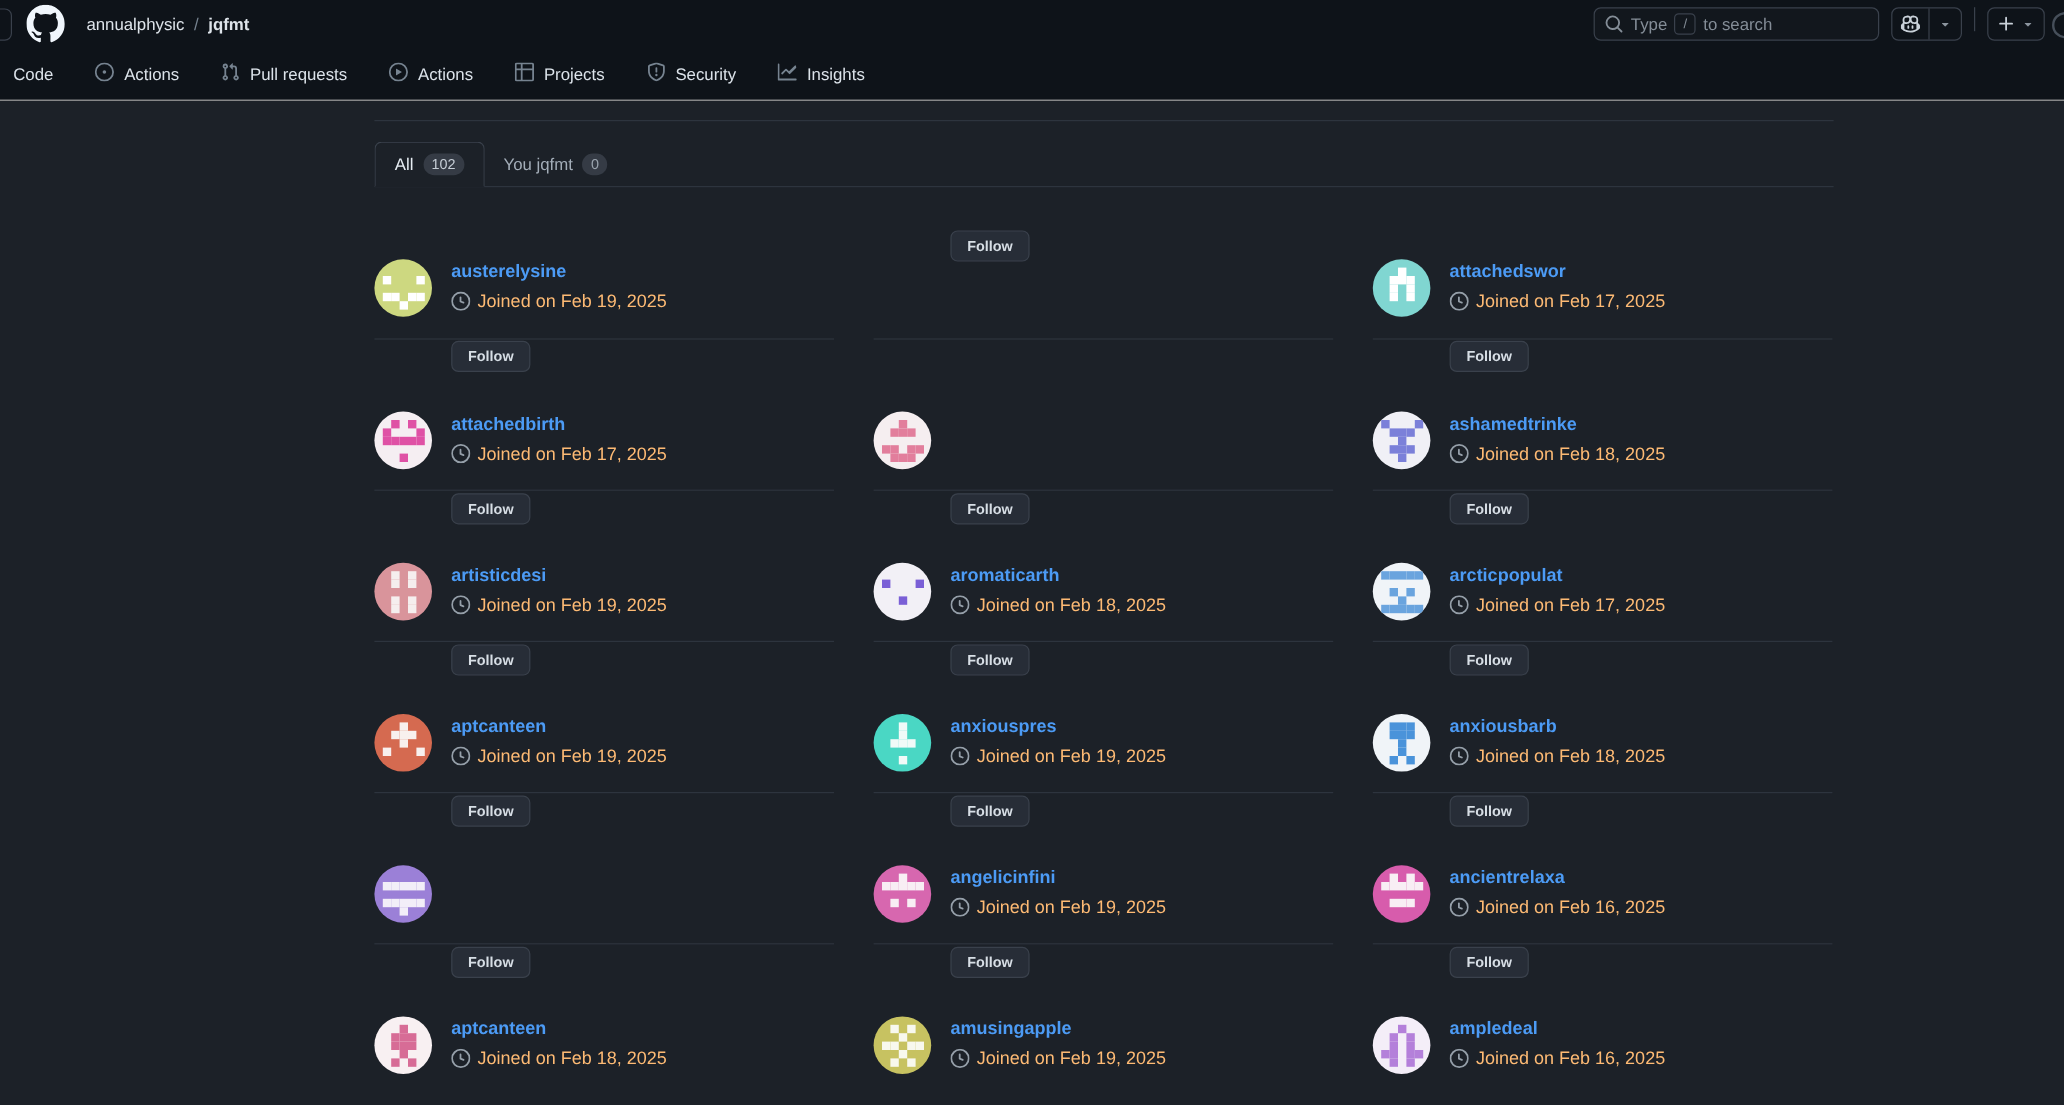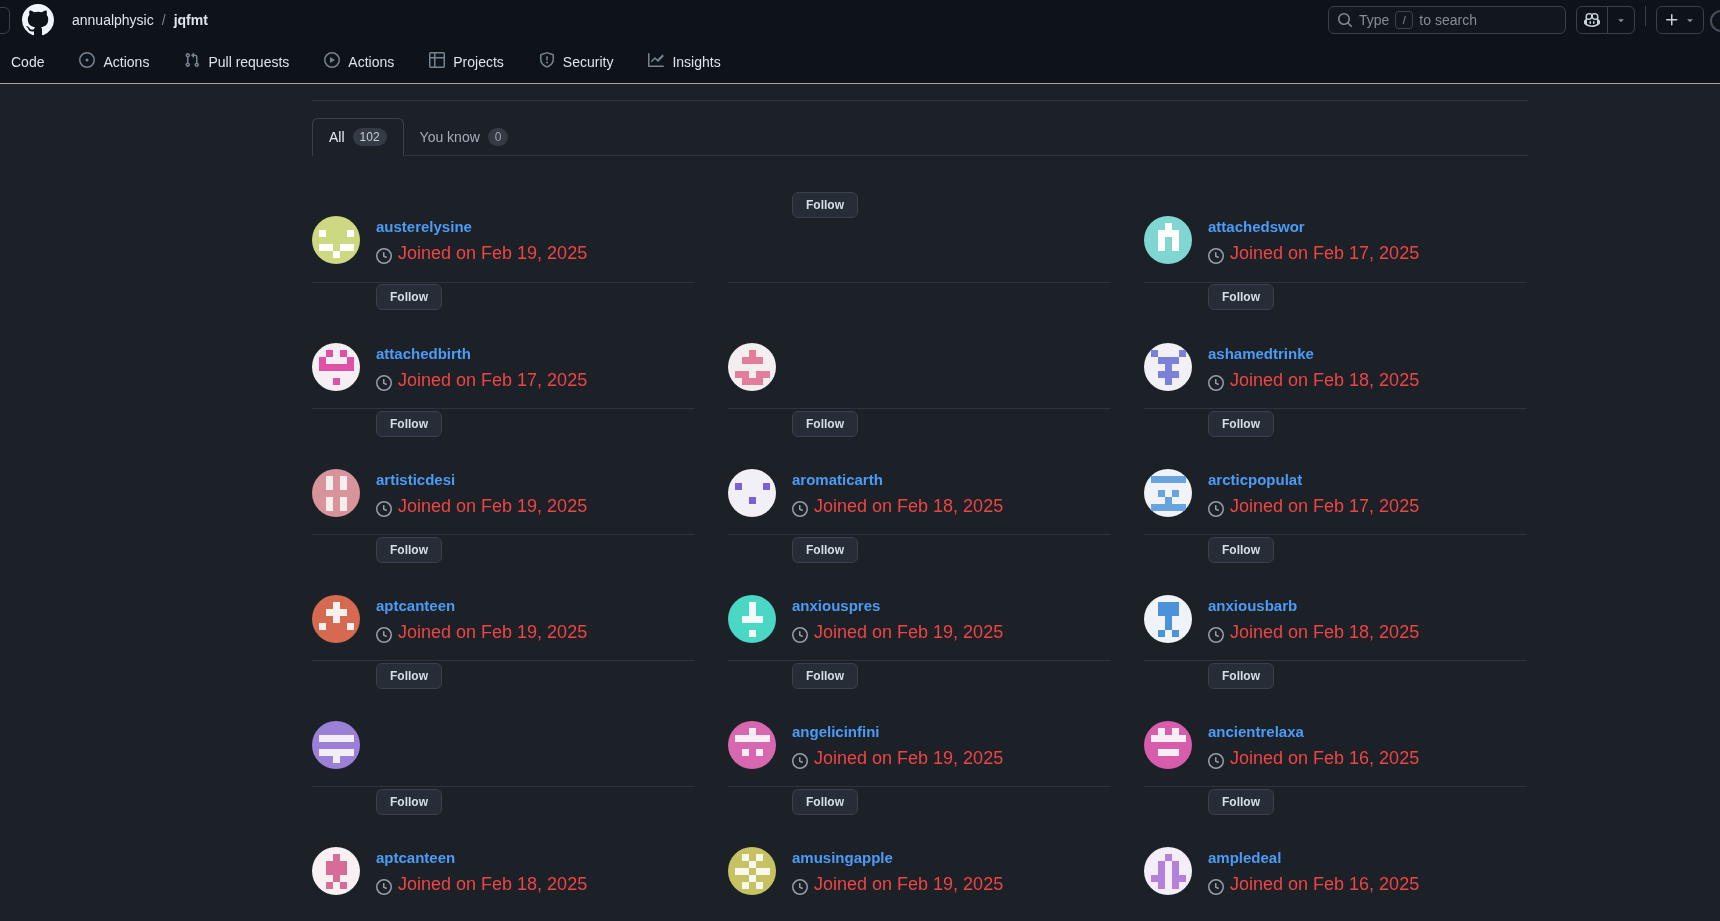--- a/index.html
+++ b/index.html
@@ -86,21 +86,21 @@
     width:48px; height:48px; border-radius:50%; flex:none; position:relative;
     overflow:hidden; cursor:pointer;
   }
   .avatar .px-grid { position:absolute; left:6.5px; top:6.5px; width:35px; height:35px; }
   .avatar .px { position:absolute; width:7px; height:7px; }
   .info { margin-left:16px; padding-top:2px; }
   .username {
     display:inline-block; font-size:15px; font-weight:700; color:#4c9bf5;
     text-decoration:none; cursor:pointer;
   }
-  .joined { margin-top:7px; display:flex; align-items:flex-end; font-size:18px; color:#ef4444; }
+  .joined { margin-top:7px; display:flex; align-items:flex-start; font-size:15px; color:#fdba74; }
   .joined svg { width:16px; height:16px; fill:#959fa9; margin-right:6px; flex:none; }
   .follow-btn {
     margin:20px 0 0 64px; display:inline-block; font-size:12px; font-weight:600;
     color:#d7dee5; background:#272d37; border:1px solid #3a414c; border-radius:6px;
     padding:5px 13px; cursor:pointer; font-family:"Liberation Sans", sans-serif;
   }
 </style>
 </head>
 <body>
 
@@ -201,21 +201,21 @@
 </nav>
 
 <div class="container">
   <hr class="title-rule">
   <div class="tabnav">
     <div class="tab selected">
       <span>All</span>
       <span class="counter">102</span>
     </div>
     <div class="tab plain">
-      <span>You know</span>
+      <span>You jqfmt</span>
       <span class="counter">0</span>
     </div>
   </div>
   <div class="grid" id="grid">
   <div class="cell">
     <div class="cell-row">
       <div class="avatar" style="background: rgb(205, 216, 128);">
             <div class="px-grid">
               <div class="px" style="left: 0px; top: 7px; background: rgb(255, 255, 255);"></div>
               <div class="px" style="left: 28px; top: 7px; background: rgb(255, 255, 255);"></div>

